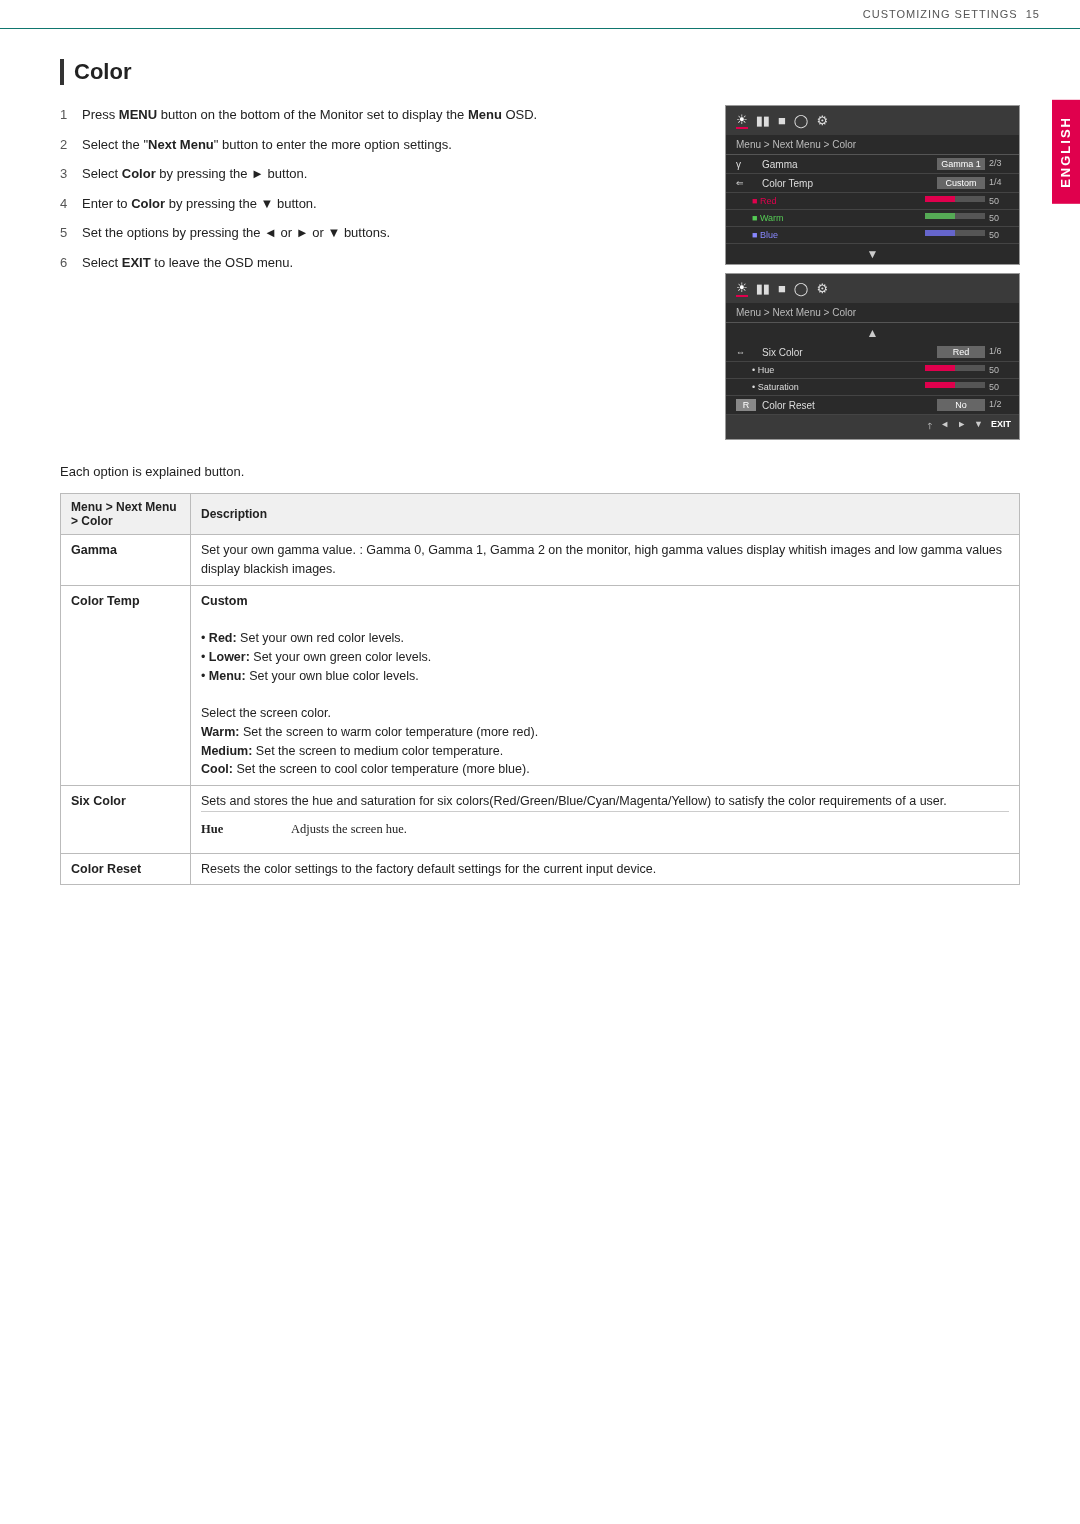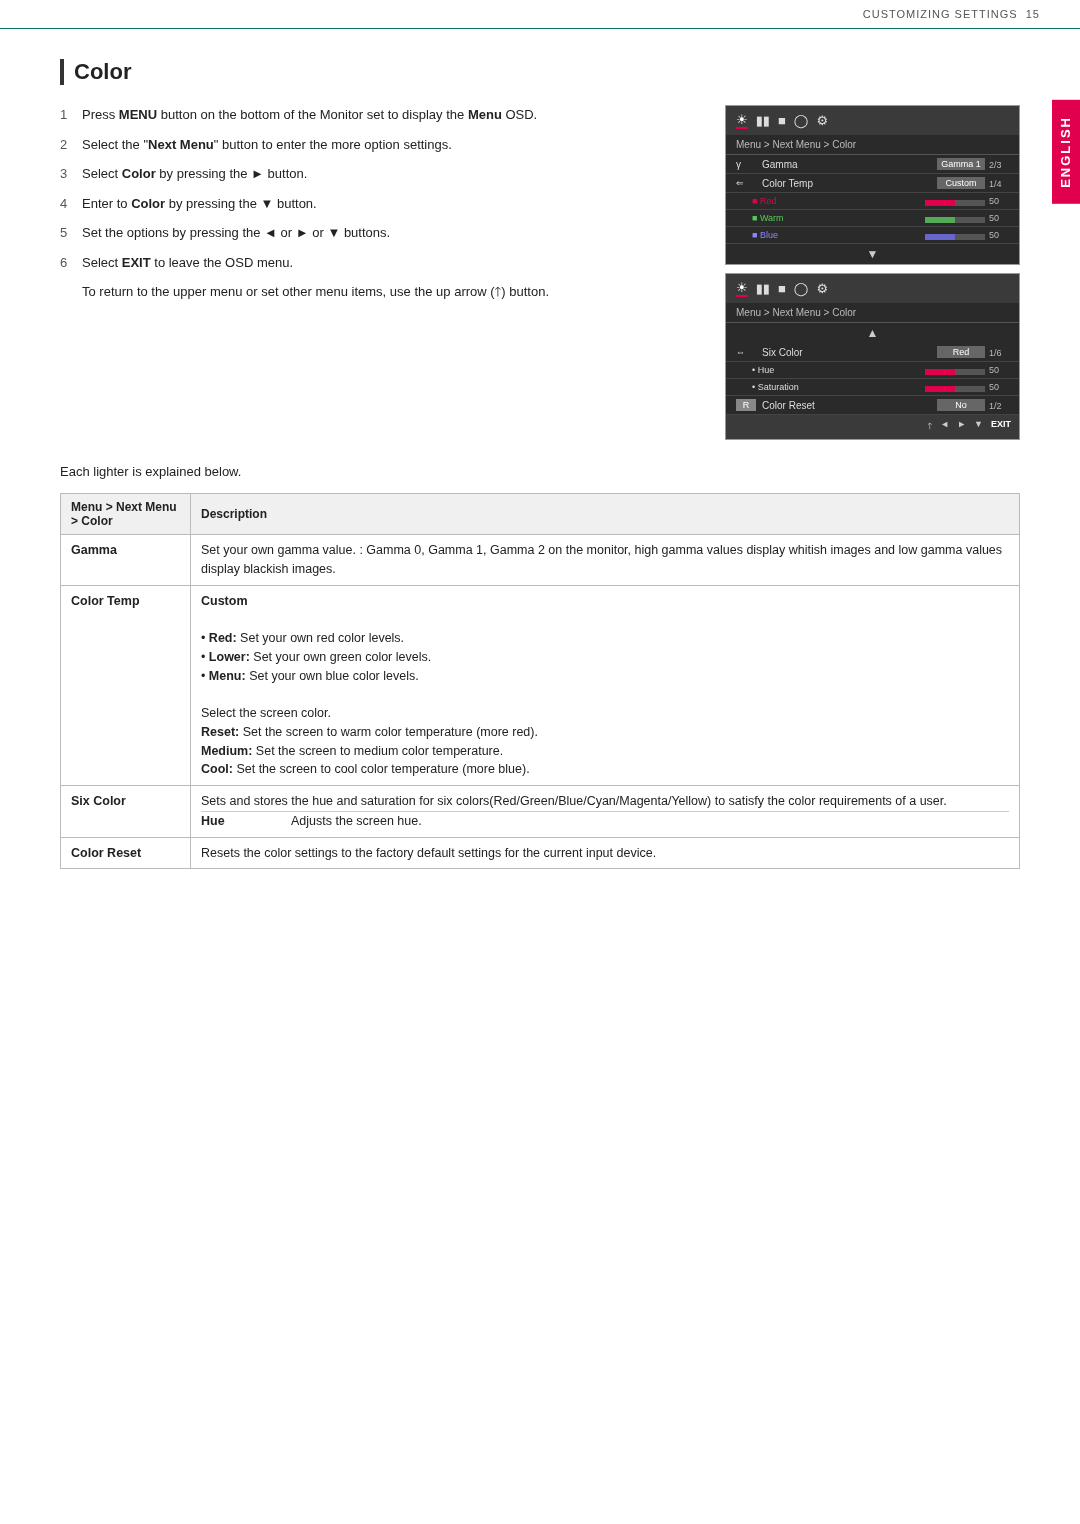--- a/index.html
+++ b/index.html
@@ -151,21 +151,21 @@
       color: #ddd;
     }
 
     .osd-row .osd-label.indent {
       padding-left: 16px;
       font-size: 9px;
     }
 
     .osd-bar-container {
       display: flex;
-      align-items: flex-end;
+      align-items: flex-start;
       gap: 4px;
     }
 
     .osd-bar {
       width: 60px;
       height: 6px;
       background: #555;
       position: relative;
     }
 
@@ -261,22 +261,23 @@
 
     
     .inner-table {
       width: 100%;
       border-collapse: collapse;
     }
 
     .inner-table td {
       border: 0;
       border-top: 1px solid #ccc;
-      padding: 0 0;
+      padding: 8px 0;
       vertical-align: top;
+      font-family: Liberation Serif, serif;
     }
 
     .inner-table td:first-child {
       font-weight: bold;
       width: 90px;
       padding-right: 8px;
     }
   </style>
 </head>
 <body>
@@ -327,23 +328,20 @@
             Set the options by pressing the ◄ or ► or ▼ buttons.
           </span>
         </li>
         <li>
           <span class="step-num">6</span>
           <span class="step-text">
             Select <strong>EXIT</strong> to leave the OSD menu.
           </span>
         </li>
       </ol>
-      <div class="note-text">
-        To return to the upper menu or set other menu items, use the up arrow (🡑) button.
-      </div>
     </div>
 
     <div class="osd-section">
 
       <div class="osd-screen">
         <div class="osd-icons-row">
           <span class="osd-icon active">☀</span>
           <span class="osd-icon">▮▮</span>
           <span class="osd-icon">■</span>
           <span class="osd-icon">◯</span>
@@ -461,21 +459,21 @@
           <span class="osd-footer-btn">◄</span>
           <span class="osd-footer-btn">►</span>
           <span class="osd-footer-btn">▼</span>
           <span class="osd-footer-btn" style="color:#fff; font-weight:bold;">EXIT</span>
         </div>
       </div>
 
     </div>
   </div>
 
-  <div class="each-option-text">Each lighter is explained below.</div>
+  <div class="each-option-text">Each option is explained button.</div>
 
   <table class="options-table">
     <thead>
       <tr>
         <th>Menu &gt; Next Menu &gt; Color</th>
         <th>Description</th>
       </tr>
     </thead>
     <tbody>
 
@@ -487,21 +485,21 @@
       </tr>
 
       <tr>
         <td class="left-col">Color Temp</td>
         <td>
           <strong>Custom</strong><br><br>
           • <strong>Red:</strong> Set your own red color levels.<br>
           • <strong>Lower:</strong> Set your own green color levels.<br>
           • <strong>Menu:</strong> Set your own blue color levels.<br><br>
           Select the screen color.<br>
-          <strong>Reset:</strong> Set the screen to warm color temperature (more red).<br>
+          <strong>Warm:</strong> Set the screen to warm color temperature (more red).<br>
           <strong>Medium:</strong> Set the screen to medium color temperature.<br>
           <strong>Cool:</strong> Set the screen to cool color temperature (more blue).
         </td>
       </tr>
 
       <tr>
         <td class="left-col">Six Color</td>
         <td>
           Sets and stores the hue and saturation for six colors(Red/Green/Blue/Cyan/Magenta/Yellow) to satisfy the color requirements of a user.
           <table class="inner-table">

